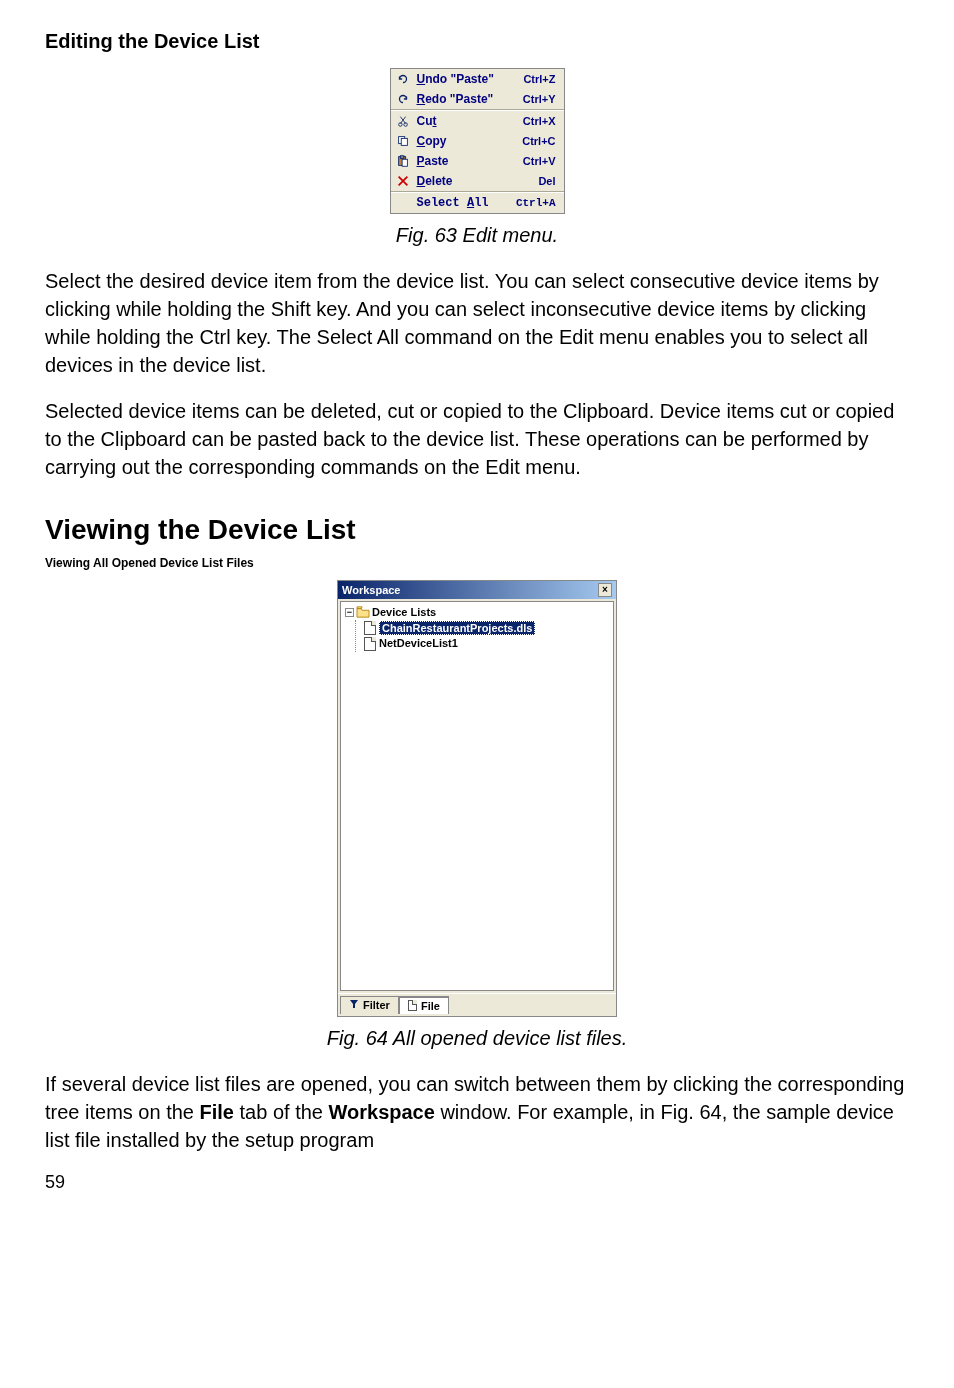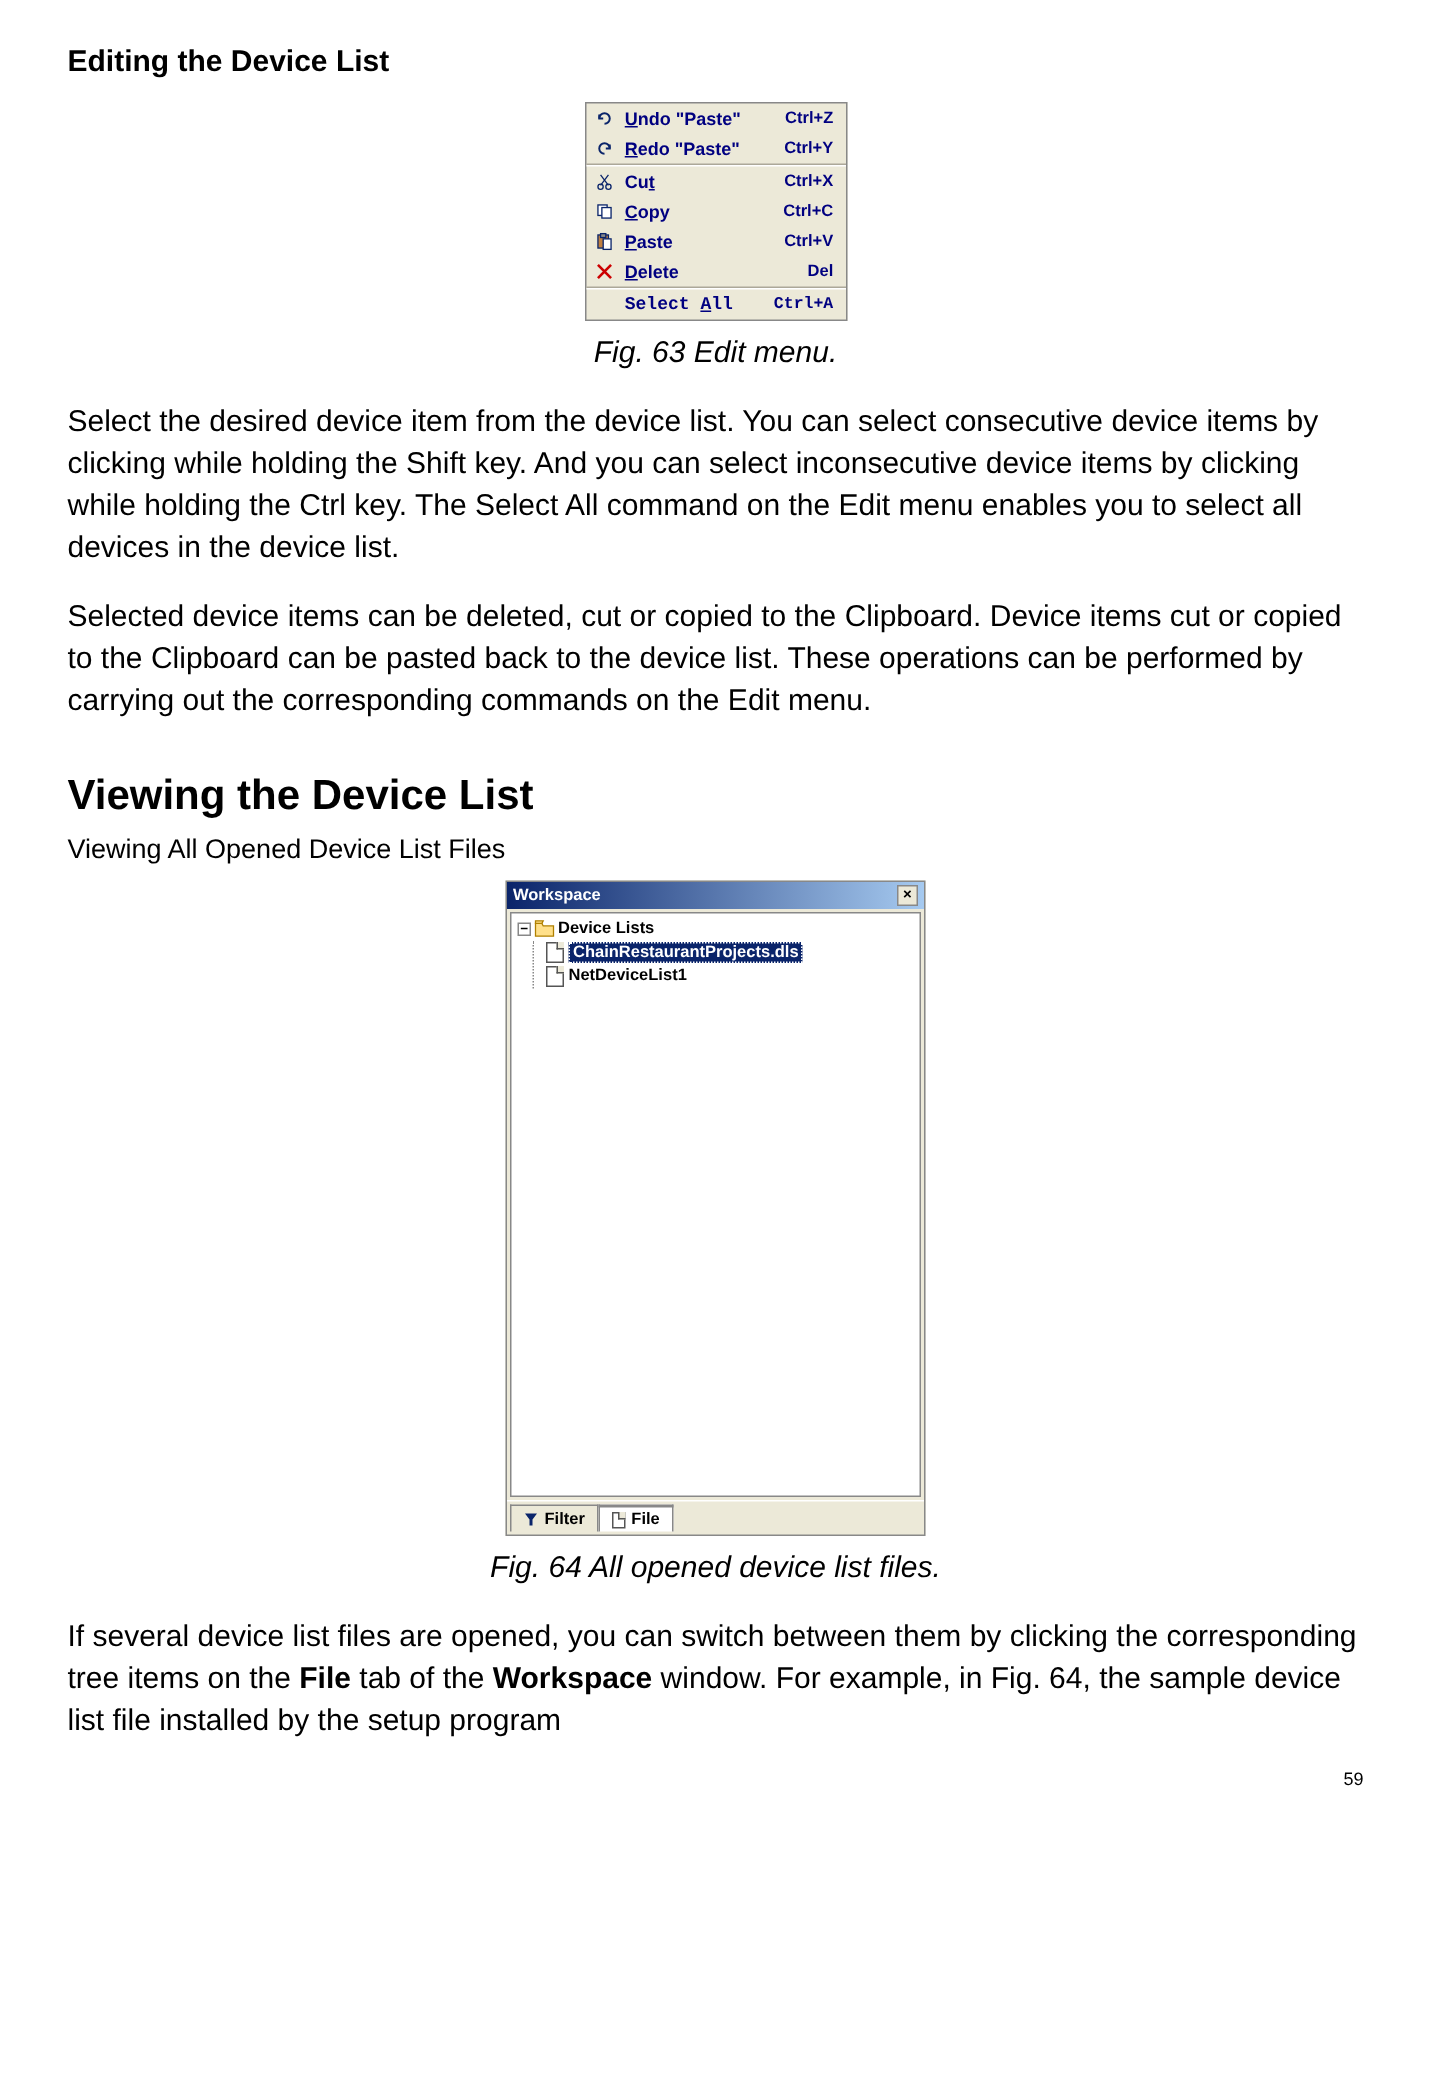--- a/index.html
+++ b/index.html
@@ -19,41 +19,41 @@
       font-weight: bold;
       margin-bottom: 15px;
     }
     .heading2 {
       font-size: 28px;
       font-weight: bold;
       margin-top: 33px;
       margin-bottom: 10px;
     }
     .heading3 {
-      font-size: 18px;
-      font-weight: normal;
+      font-size: 12px;
+      font-weight: bold;
       margin-bottom: 10px;
     }
     .caption {
       text-align: center;
       font-size: 20px;
       margin: 10px 0 20px 0;
       font-style: italic;
     }
     .para {
       font-size: 20px;
       line-height: 1.4;
       margin-bottom: 18px;
     }
     .bold {
       font-weight: bold;
     }
     .page-num {
-      text-align: right;
-      font-size: 12px;
+      text-align: left;
+      font-size: 18px;
       margin-top: 10px;
     }
 
     
     .edit-menu {
       width: 175px;
       margin: 0 auto 8px;
       background: #ece9d8;
       border: 1px solid #888;
       font-family: Tahoma, Arial, sans-serif;
@@ -200,21 +200,21 @@
     .tabs-row {
       display: flex;
       border-top: 1px solid #fff;
       padding: 2px;
       gap: 0;
       font-size: 11px;
       font-weight: bold;
     }
     .tab {
       display: flex;
-      align-items: center;
+      align-items: flex-start;
       gap: 4px;
       padding: 2px 8px;
       background: #ece9d8;
       border: 1px solid #888;
       border-bottom: none;
       cursor: pointer;
     }
     .tab.active {
       background: #fff;
       border-top: 2px solid #888;

